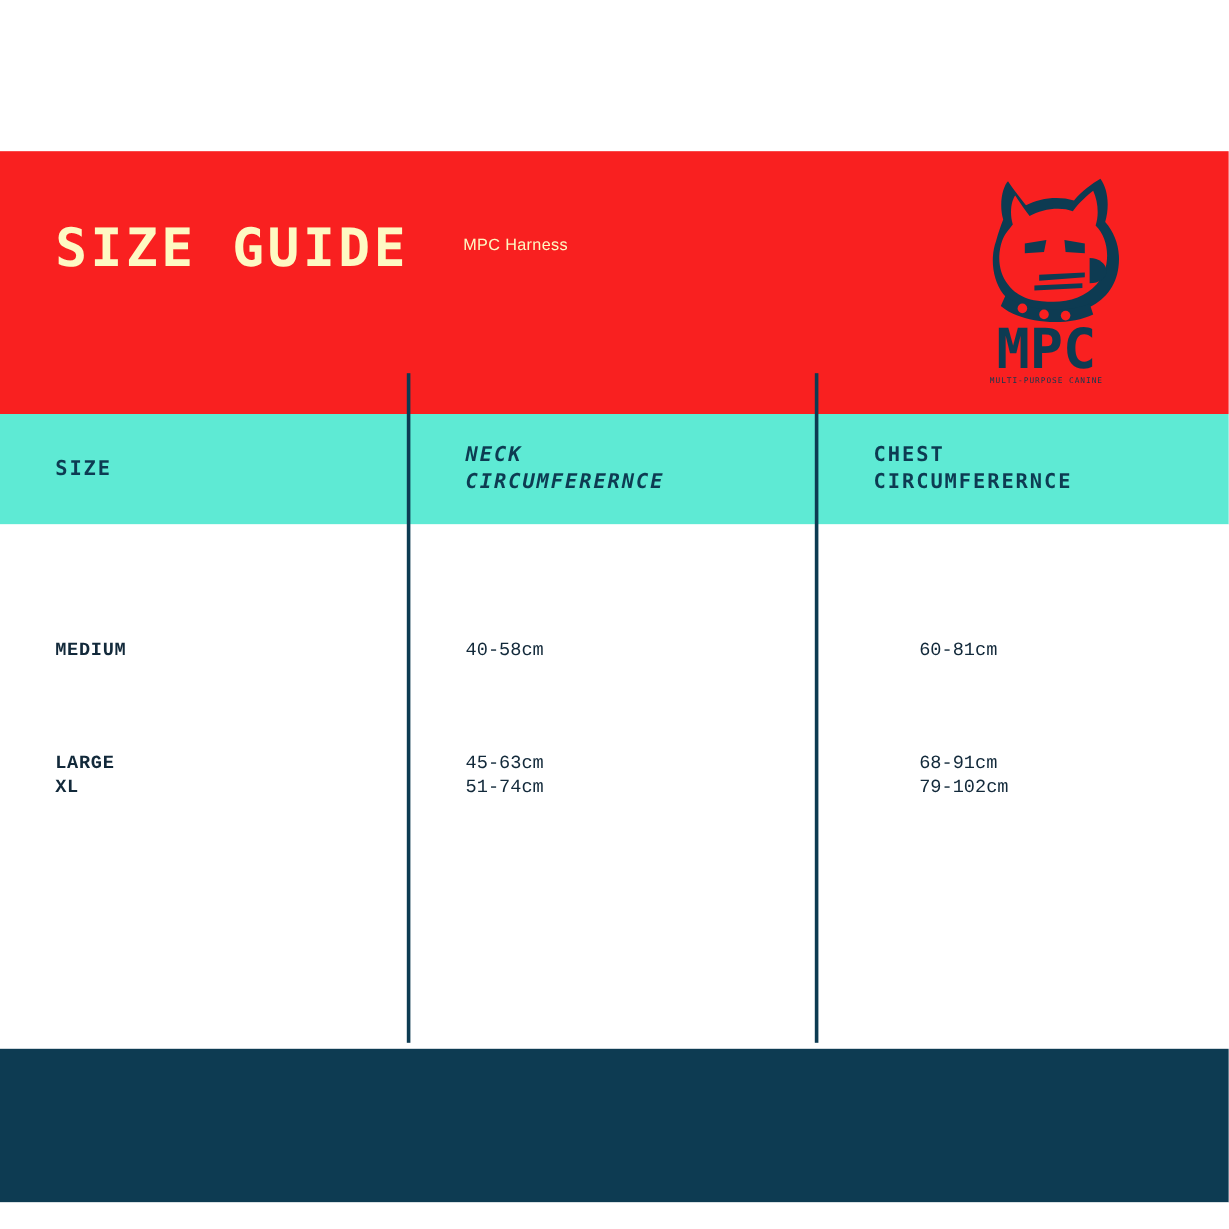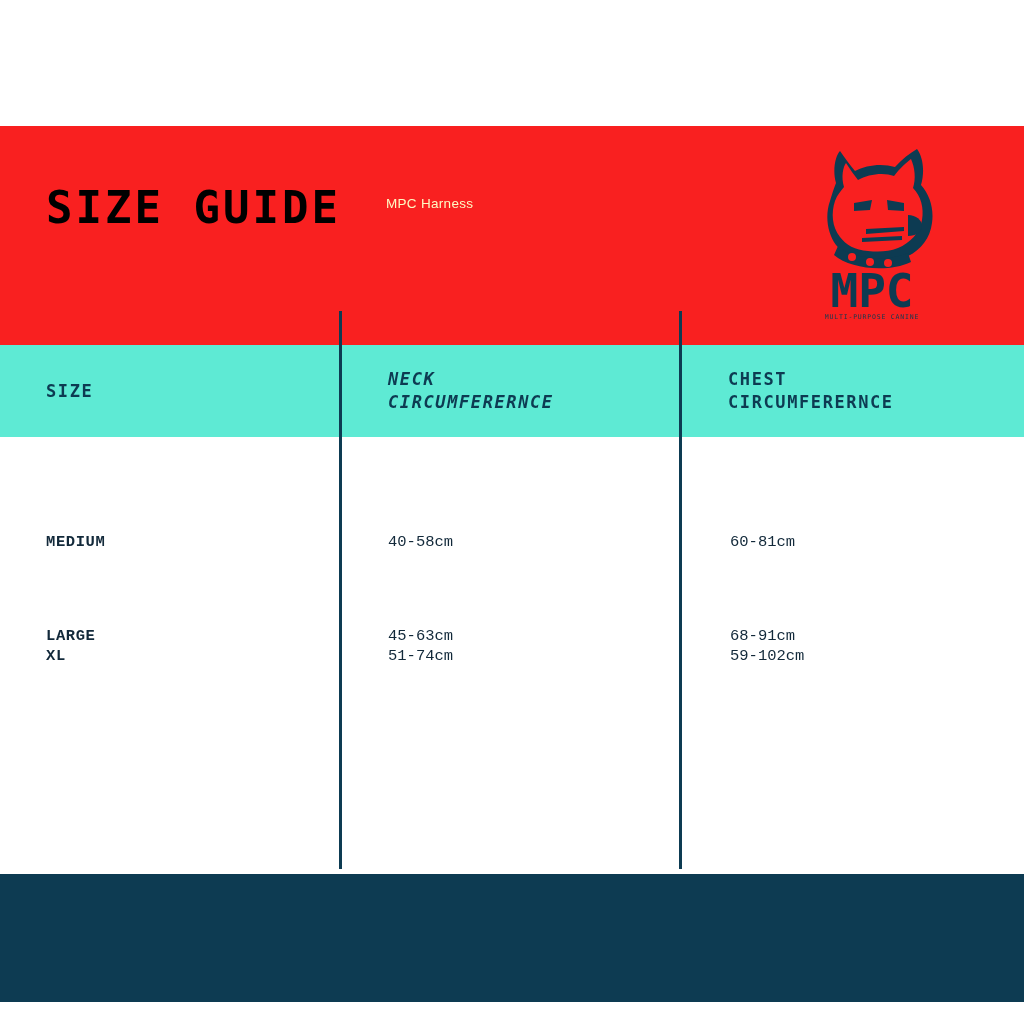--- a/index.html
+++ b/index.html
@@ -28,21 +28,21 @@
     overflow: hidden;
   }
   .header-title {
     position: absolute;
     left: 46px;
     top: 60px;
     font-family: "DejaVu Sans Mono", monospace;
     font-weight: bold;
     font-size: 44px;
     letter-spacing: 3px;
-    color: #000000;
+    color: #fef9c3;
     line-height: 1;
   }
   .header-subtitle {
     position: absolute;
     left: 386px;
     top: 70px;
     font-size: 13.5px;
     color: #fef9c3;
     letter-spacing: 0.3px;
   }
@@ -100,21 +100,21 @@
     color: #12293a;
     line-height: 30px;
     white-space: nowrap;
   }
   .row .rc.size {
     font-weight: bold;
     letter-spacing: 0.6px;
   }
   .rc1 { left: 46px; }
   .rc2 { left: 388px; }
-  .rc3 { left: 730px; text-align: right; }
+  .rc3 { left: 766px; text-align: right; }
 
   
   .vline {
     position: absolute;
     width: 3px;
     background: #0d3b52;
     top: 311px;
     height: 558px;
     z-index: 5;
   }
@@ -212,21 +212,21 @@
       <div class="rc rc3">60-81cm</div>
     </div>
     <div class="row" style="top:146px;margin-top:38px;">
       <div class="rc rc1 size">LARGE</div>
       <div class="rc rc2">45-63cm</div>
       <div class="rc rc3">68-91cm</div>
     </div>
     <div class="row" style="top:204px;">
       <div class="rc rc1 size">XL</div>
       <div class="rc rc2">51-74cm</div>
-      <div class="rc rc3">59-102cm</div>
+      <div class="rc rc3">79-102cm</div>
     </div>
   </div>
 
   <div class="vline v1"></div>
   <div class="vline v2"></div>
 
   <div class="footer"></div>
   <div class="footer-strip-bottom"></div>
 
 </div>

